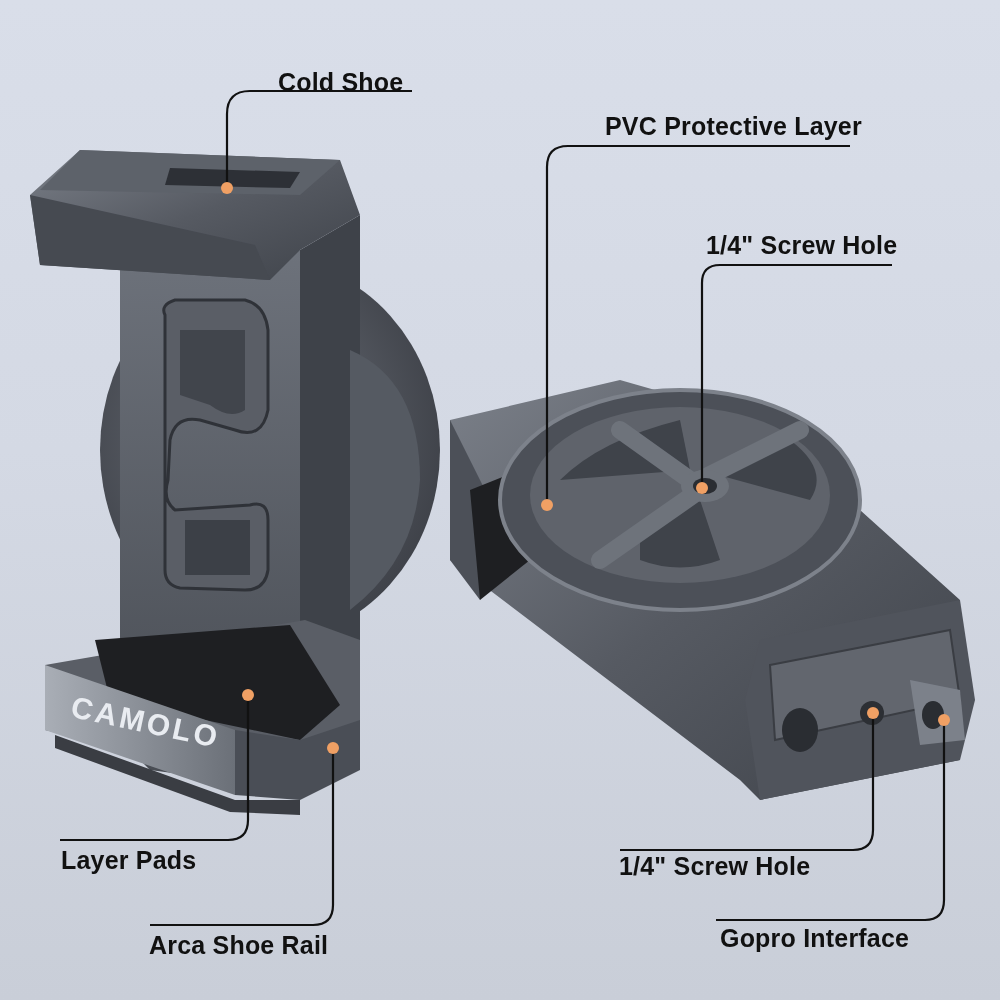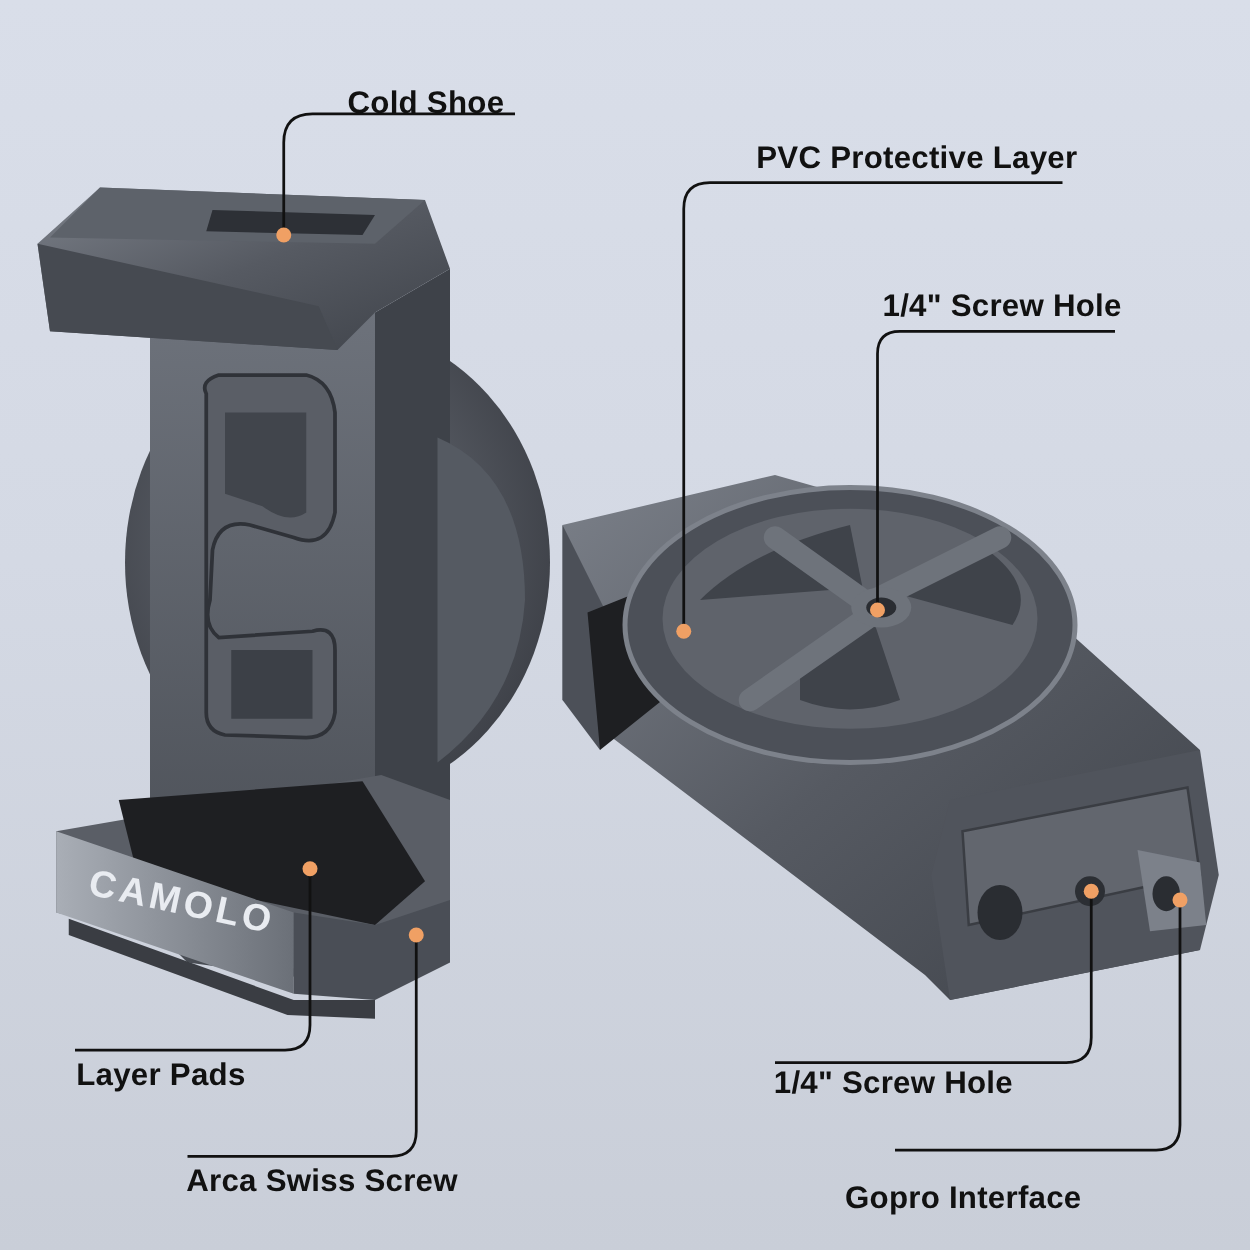--- a/index.html
+++ b/index.html
@@ -105,16 +105,16 @@
     <circle cx="944" cy="720" r="6"></circle>
   </g>
 </svg>
 
 <div class="brand" style="left:75px;top:690px;">CAMOLO</div>
 
 <div class="label" style="left:278px;top:68px;">Cold Shoe</div>
 <div class="label" style="left:557px;top:112px;margin-left:48px;">PVC Protective Layer</div>
 <div class="label" style="left:706px;top:231px;">1/4" Screw Hole</div>
 <div class="label" style="left:61px;top:846px;">Layer Pads</div>
-<div class="label" style="left:149px;top:931px;">Arca Swiss Screw</div>
+<div class="label" style="left:149px;top:931px;">Arca Shoe Rail</div>
 <div class="label" style="left:619px;top:852px;">1/4" Screw Hole</div>
-<div class="label" style="left:676px;top:924px;margin-top:20px;">Gopro Interface</div>
+<div class="label" style="left:720px;top:924px;">Gopro Interface</div>
 </div>
 
 </body></html>

